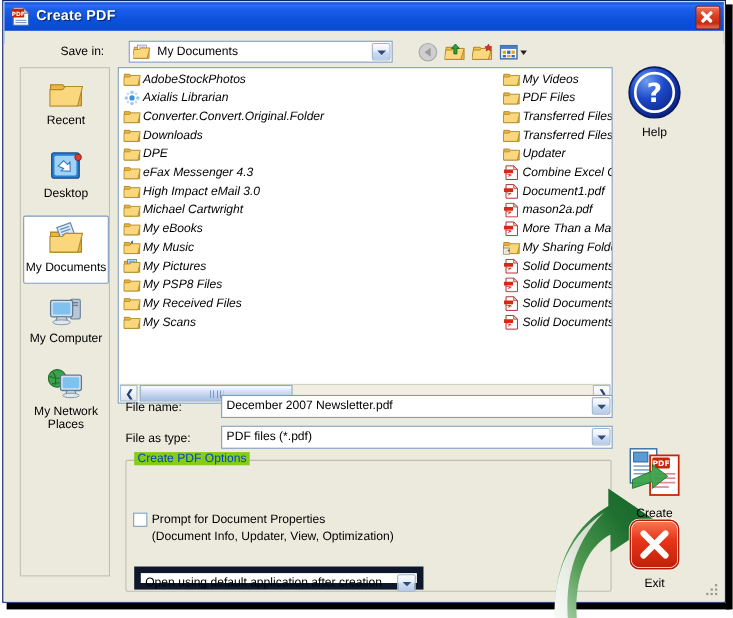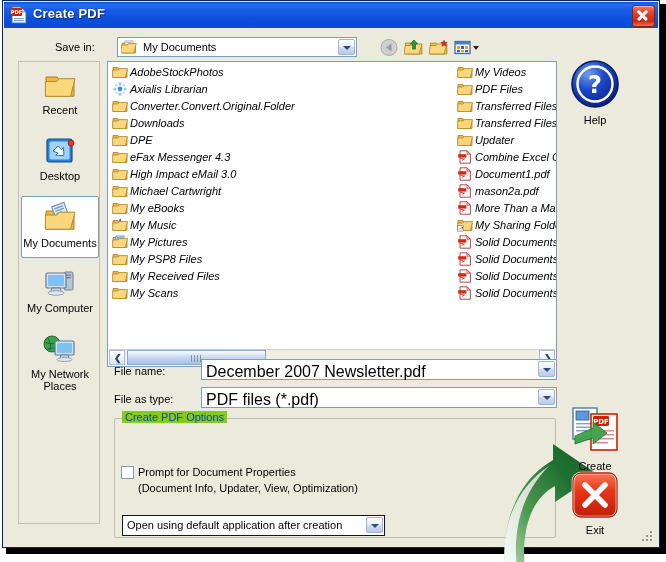--- a/index.html
+++ b/index.html
@@ -267,21 +267,21 @@
   .fld {
     position: absolute;
     background: #ffffff;
     border: 1px solid #7f9db9;
     box-sizing: border-box;
     cursor: text;
   }
   .fld .txt {
     position: absolute;
     left: 4px; top: 3px;
-    font-size: 16px;
+    font-size: 11px;
     color: #000;
     white-space: nowrap;
   }
 
   
   #optgroup {
     position: absolute;
     left: 110px; top: 390px;
     width: 442px; height: 120px;
     border: 1px solid #bfbdb0;
@@ -319,21 +319,21 @@
     left: 134px; top: 454px;
     font-size: 11px;
     color: #000;
     white-space: nowrap;
   }
   #opencombo {
     position: absolute;
     left: 118px; top: 487px;
     width: 263px; height: 21px;
     background: #ffffff;
-    border: 1px solid #0f172a;
+    border: 6px solid #0f172a;
     box-sizing: border-box;
     cursor: pointer;
   }
   #opencombo .val {
     position: absolute;
     left: 4px; top: 3px;
     font-size: 11px;
     color: #000;
     white-space: nowrap;
   }

